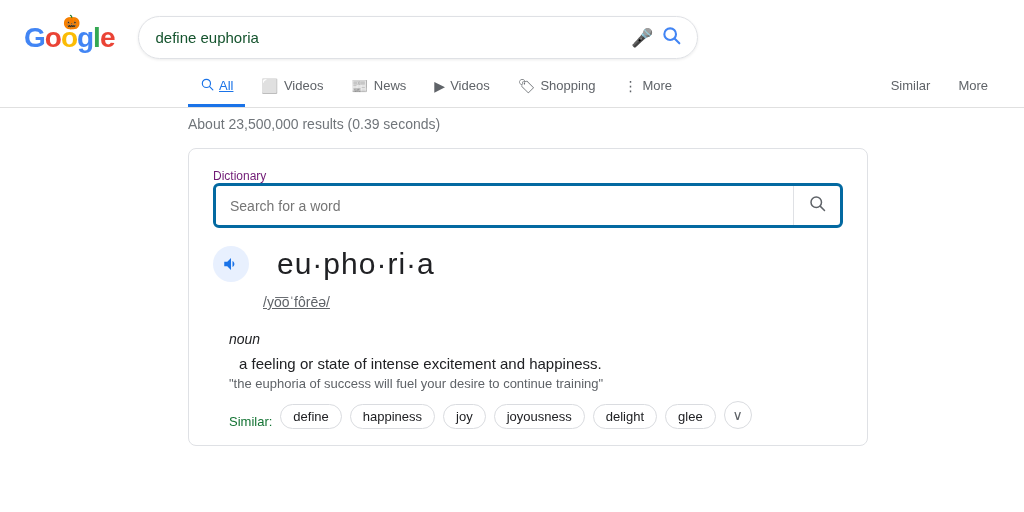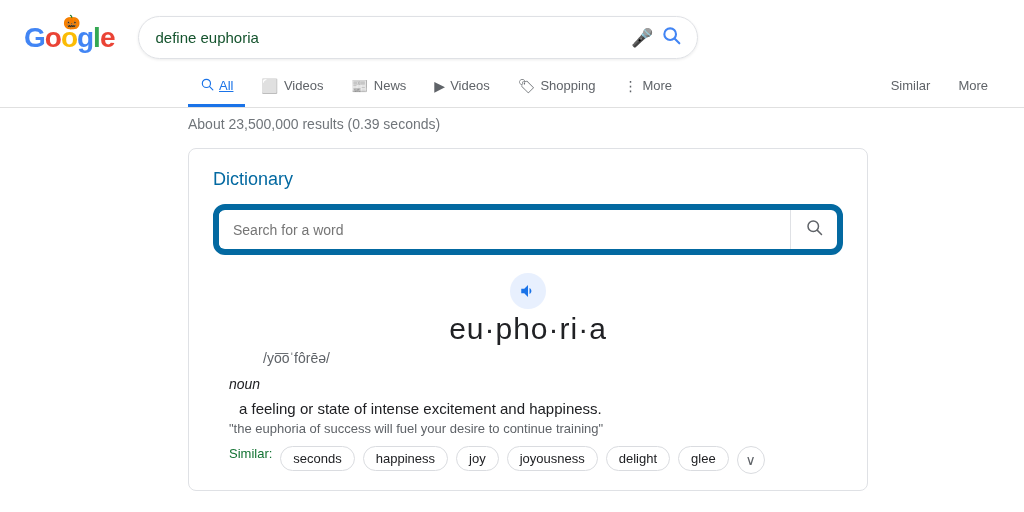--- a/index.html
+++ b/index.html
@@ -121,30 +121,29 @@
 
     
     .dict-card {
       margin: 8px 24px 8px 188px;
       border: 1px solid #dfe1e5;
       border-radius: 8px;
       padding: 20px 24px 16px 24px;
       max-width: 680px;
     }
     .dict-title {
-      font-size: 18px;
-      color: #0369a1;
+      font-size: 12px;
+      color: #701a75;
       font-weight: normal;
-      margin-bottom: 14px;
     }
     .dict-search-row {
       display: flex;
       align-items: center;
-      border: 6px solid #0369a1;
-      border-radius: 12px;
+      border: 3px solid #0369a1;
+      border-radius: 6px;
       margin-bottom: 18px;
       overflow: hidden;
     }
     .dict-search-input {
       flex: 1;
       border: none;
       outline: none;
       padding: 10px 14px;
       font-size: 14px;
       color: #5f6368;
@@ -156,23 +155,22 @@
       padding: 8px 14px;
       cursor: pointer;
       color: #5f6368;
       font-size: 18px;
     }
 
     
     .word-row {
       display: flex;
       align-items: center;
-      gap: 3px;
-      margin-bottom: 4px;
-      flex-direction: column;
+      gap: 28px;
+      margin-bottom: 12px;
     }
     .audio-btn {
       width: 36px;
       height: 36px;
       border-radius: 50%;
       background: #e8f0fe;
       border: none;
       cursor: pointer;
       display: flex;
       align-items: center;
@@ -184,21 +182,22 @@
     .word-text {
       font-size: 30px;
       font-weight: 400;
       color: #202124;
       letter-spacing: 1px;
     }
     .phonetic {
       font-size: 14px;
       color: #5f6368;
       margin-left: 50px;
-      margin-bottom: 10px;
+      margin-bottom: 21px;
+      text-decoration: underline;
     }
     .pos {
       font-size: 14px;
       font-style: italic;
       color: #202124;
       margin-bottom: 8px;
       margin-left: 16px;
     }
     .definition {
       font-size: 15px;
@@ -207,21 +206,21 @@
       margin-left: 26px;
     }
     .example {
       font-size: 13px;
       color: #5f6368;
       margin-left: 16px;
       margin-bottom: 10px;
     }
     .similar-row {
       display: flex;
-      align-items: flex-start;
+      align-items: flex-end;
       gap: 8px;
       flex-wrap: wrap;
       margin-left: 16px;
     }
     .similar-label {
       font-size: 13px;
       color: #137333;
       font-weight: 500;
     }
     .similar-chip {
@@ -335,21 +334,21 @@
 
   <div class="phonetic">/yo͞oˈfôrēə/</div>
 
   <div class="pos">noun</div>
 
   <div class="definition">a feeling or state of intense excitement and happiness.</div>
   <div class="example">"the euphoria of success will fuel your desire to continue training"</div>
 
   <div class="similar-row">
     <span class="similar-label">Similar:</span>
-    <span class="similar-chip">seconds</span>
+    <span class="similar-chip">define</span>
     <span class="similar-chip">happiness</span>
     <span class="similar-chip">joy</span>
     <span class="similar-chip">joyousness</span>
     <span class="similar-chip">delight</span>
     <span class="similar-chip">glee</span>
     <button class="expand-btn">
       <span>∨</span>
     </button>
   </div>
 </div>

